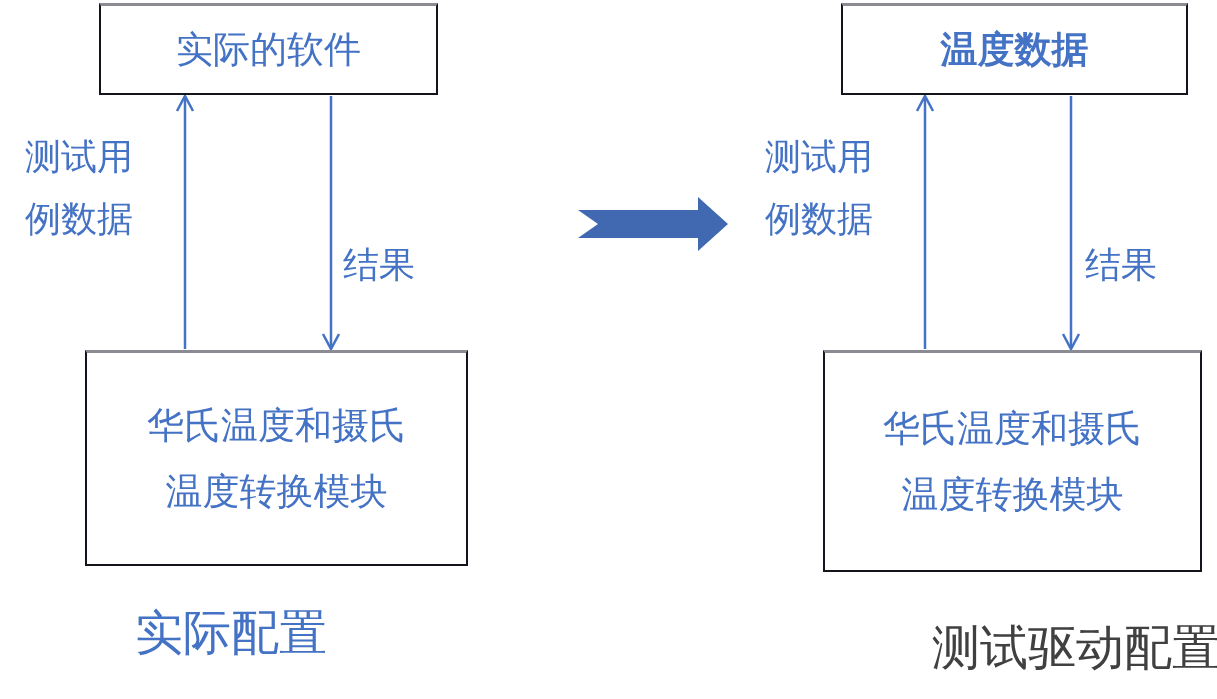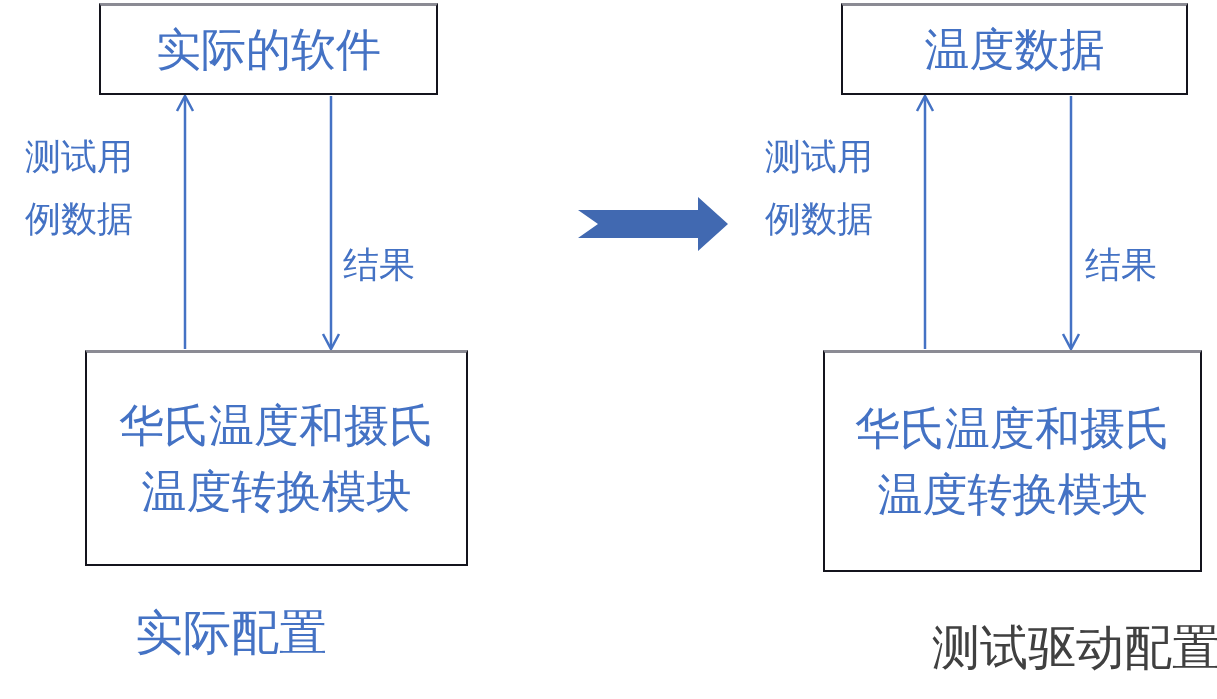--- a/index.html
+++ b/index.html
@@ -20,26 +20,26 @@
     box-sizing: border-box;
     background: #ffffff;
     border: 2px solid #14141d;
     border-top: 3px solid #8b8b94;
     display: flex;
     flex-direction: column;
     align-items: center;
     justify-content: center;
     text-align: center;
     color: #4472C4;
-    font-size: 45px;
+    font-size: 37px;
     line-height: 66px;
   }
   .box-top-left    { left: 99px;  top: 3px;   width: 339px; height: 92px; }
   .box-bottom-left { left: 85px;  top: 350px; width: 383px; height: 216px; }
-  .box-top-right   { left: 841px; top: 3px;   width: 347px; height: 92px; }
+  .box-top-right   { left: 841px; top: 3px;   width: 347px; height: 92px; font-weight: bold; }
   .box-bottom-right{ left: 823px; top: 350px; width: 379px; height: 222px; }
 
   .edge-label {
     position: absolute;
     color: #4472C4;
     font-size: 36px;
     line-height: 62px;
     white-space: nowrap;
   }
   .input-label-left  { left: 25px;   top: 126px; }

